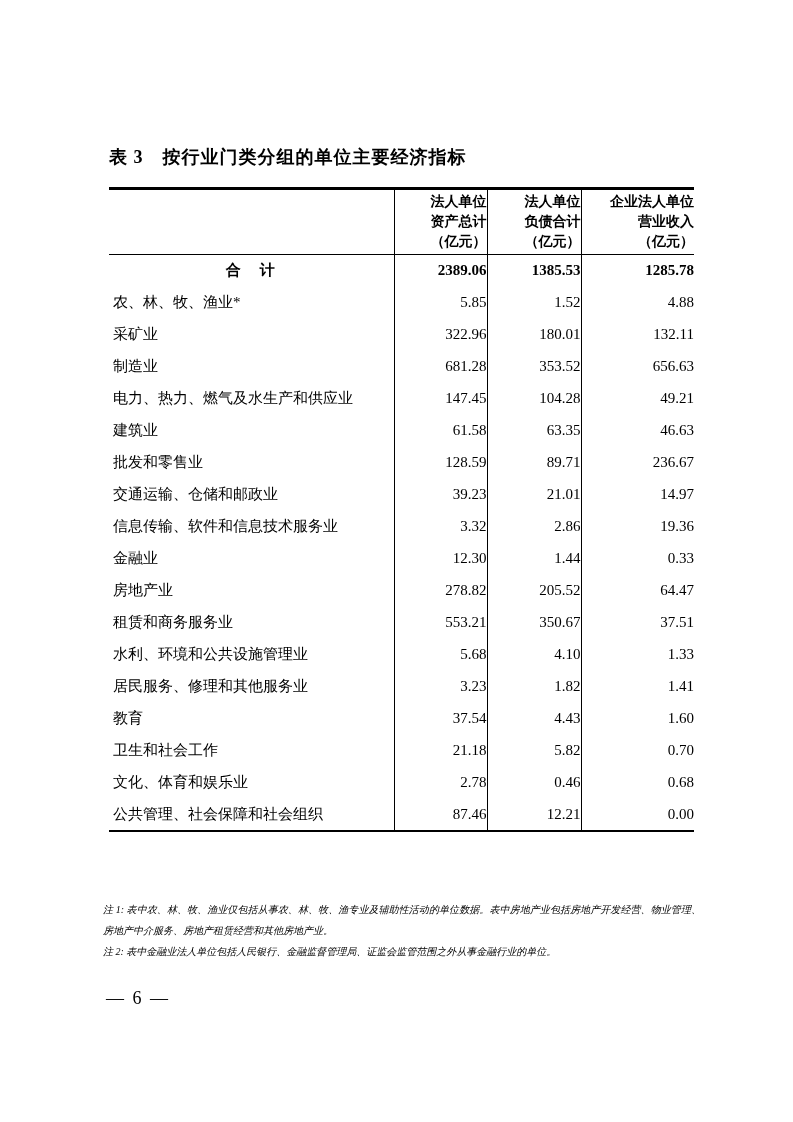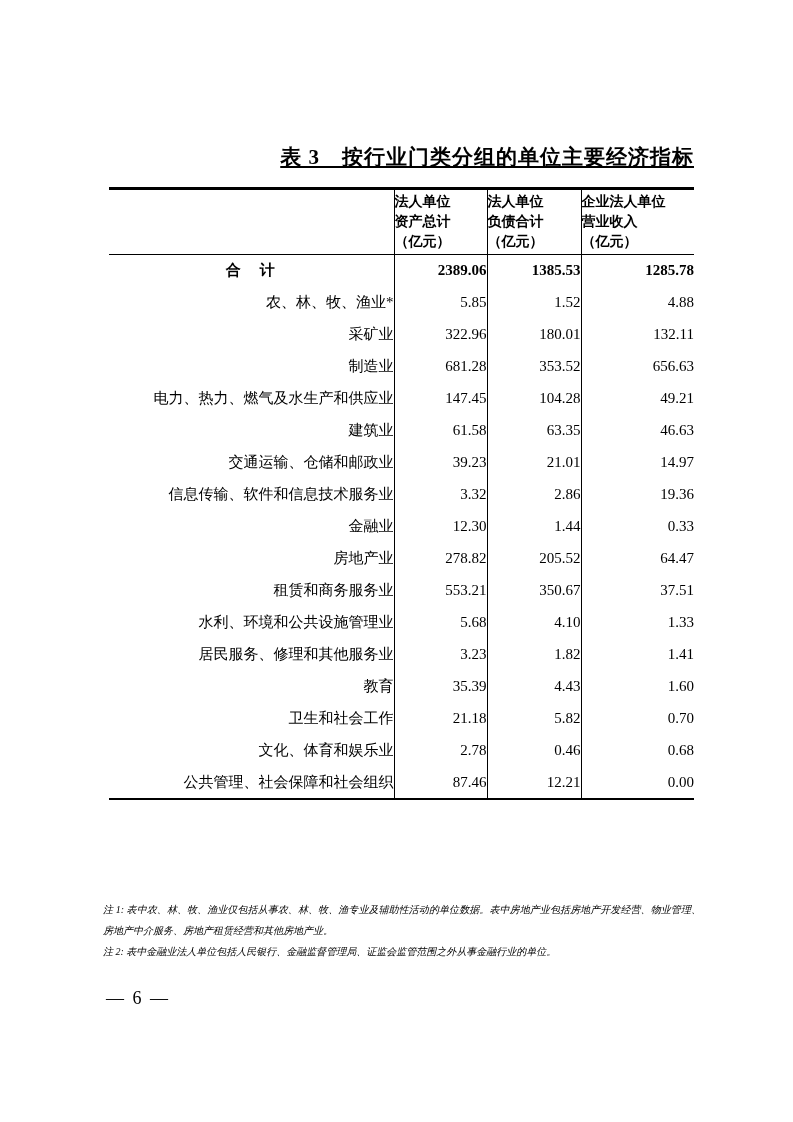--- a/index.html
+++ b/index.html
@@ -12,26 +12,25 @@
     overflow: hidden;
   }
   .page {
     position: absolute; left: 0; top: 0;
     width: 793px; height: 1122px;
     background: #fff;
   }
   .title {
     position: absolute;
     left: 109px; top: 143px; width: 585px;
-    text-align: right;
-    font-size: 21px;
+    text-align: left;
+    font-size: 18px;
     font-weight: bold;
     letter-spacing: 1px;
     line-height: 28px;
-    text-decoration: underline;
   }
   table.stat-table {
     position: absolute;
     left: 109px; top: 187px;
     width: 585px;
     border-collapse: collapse;
     table-layout: fixed;
     border-top: 3px solid #000;
     border-bottom: 2px solid #000;
   }
@@ -40,29 +39,29 @@
   col.c-v2 { width: 94px; }
   col.c-v3 { width: 113px; }
   thead th {
     border-bottom: 1px solid #000;
     font-size: 14px;
     font-weight: bold;
     vertical-align: middle;
     height: 64px;
     padding: 2px 0;
   }
-  thead th .hline { line-height: 20px; text-align: left; }
+  thead th .hline { line-height: 20px; text-align: right; }
   th.vline, td.vline { border-left: 1px solid #000; }
   tbody td {
     height: 32px;
     font-size: 15px;
     vertical-align: middle;
   }
   tbody td.label-col {
-    text-align: right;
+    text-align: left;
     padding-left: 4px;
   }
   tbody td.value-col { text-align: right; }
   tbody tr.total td { font-weight: bold; }
   tbody tr.total td.label-col { text-align: center; padding-left: 0; letter-spacing: 2px; margin-top: 32px; }
   .notes {
     position: absolute;
     left: 103px; top: 899px; width: 598px;
     font-size: 10px;
     line-height: 21px;
@@ -141,20 +140,26 @@
           <td class="value-col vline">104.28</td>
           <td class="value-col vline">49.21</td>
         </tr>
         <tr>
           <td class="label-col">建筑业</td>
           <td class="value-col vline">61.58</td>
           <td class="value-col vline">63.35</td>
           <td class="value-col vline">46.63</td>
         </tr>
         <tr>
+          <td class="label-col">批发和零售业</td>
+          <td class="value-col vline">128.59</td>
+          <td class="value-col vline">89.71</td>
+          <td class="value-col vline">236.67</td>
+        </tr>
+        <tr>
           <td class="label-col">交通运输、仓储和邮政业</td>
           <td class="value-col vline">39.23</td>
           <td class="value-col vline">21.01</td>
           <td class="value-col vline">14.97</td>
         </tr>
         <tr>
           <td class="label-col">信息传输、软件和信息技术服务业</td>
           <td class="value-col vline">3.32</td>
           <td class="value-col vline">2.86</td>
           <td class="value-col vline">19.36</td>
@@ -184,21 +189,21 @@
           <td class="value-col vline">1.33</td>
         </tr>
         <tr>
           <td class="label-col">居民服务、修理和其他服务业</td>
           <td class="value-col vline">3.23</td>
           <td class="value-col vline">1.82</td>
           <td class="value-col vline">1.41</td>
         </tr>
         <tr>
           <td class="label-col">教育</td>
-          <td class="value-col vline">35.39</td>
+          <td class="value-col vline">37.54</td>
           <td class="value-col vline">4.43</td>
           <td class="value-col vline">1.60</td>
         </tr>
         <tr>
           <td class="label-col">卫生和社会工作</td>
           <td class="value-col vline">21.18</td>
           <td class="value-col vline">5.82</td>
           <td class="value-col vline">0.70</td>
         </tr>
         <tr>

